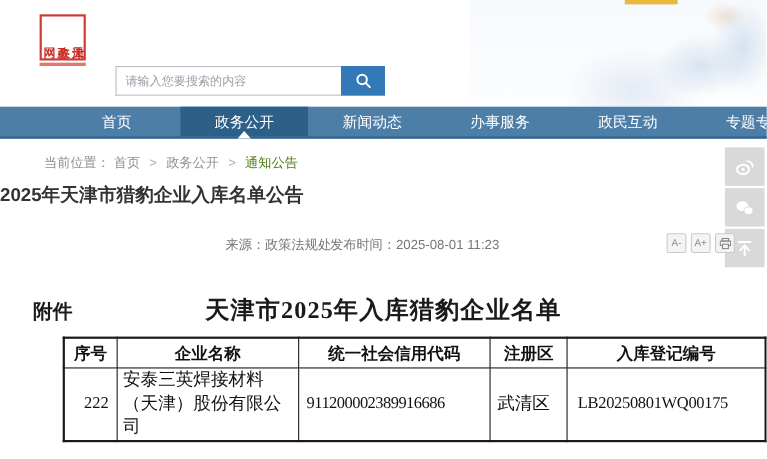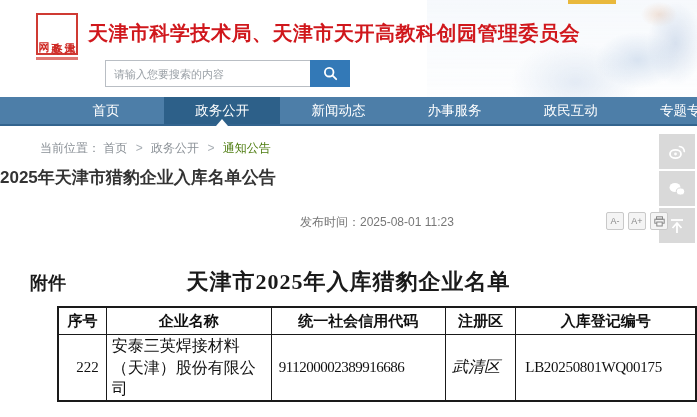--- a/index.html
+++ b/index.html
@@ -73,38 +73,37 @@
   
   .doc-table{position:absolute;left:21px;top:306px;border-collapse:collapse;table-layout:fixed;
              font-family:"Liberation Serif",serif;color:#111;background:#fff;
              border:2px solid #1a1a1a;margin-left:36px;}
   .doc-table th,.doc-table td{border:1px solid #1a1a1a;padding:0 4px;overflow:hidden;}
   .doc-table th{height:26px;font-size:15px;font-weight:bold;text-align:center;}
   .doc-table td{height:62px;font-size:15px;}
   td.c-num{text-align:right;padding-right:7px;font-size:15px;}
   td.c-name{font-size:16px;line-height:1.35;padding-left:5px;}
   td.c-code{letter-spacing:-.5px;padding-left:7px;}
-  td.c-dist{padding-left:6px;font-size:16px;font-style:italic;}
+  td.c-dist{padding-left:6px;font-size:16px;}
   td.c-reg{padding-left:9px;letter-spacing:-.3px;}
 </style>
 </head>
 <body>
 
 <div class="header">
   <div class="header-art"></div>
   <div class="yellow-tab"></div>
 
   <div class="seal" title="">
     <span class="col" style="writing-mode:vertical-rl;text-orientation:upright;">天津</span>
     <span class="col" style="writing-mode:vertical-rl;text-orientation:upright;">政务</span>
     <span class="col" style="writing-mode:vertical-rl;text-orientation:upright;">网</span>
   </div>
   <div class="seal-sub"></div>
 
-  <div class="site-title">天津市科学技术局、天津市天开高教科创园管理委员会</div>
 
   <div class="search-row">
     <input class="search-input" type="text" placeholder="请输入您要搜索的内容" style="">
     <button class="search-btn">
       <span style="display:flex;">
         <svg width="15" height="15" viewBox="0 0 15 15">
           <circle cx="6.2" cy="6.2" r="4.3" fill="none" stroke="#ffffff" stroke-width="1.8"></circle>
           <line x1="9.6" y1="9.6" x2="13.2" y2="13.2" stroke="#ffffff" stroke-width="1.8" stroke-linecap="round"></line>
         </svg>
       </span>
@@ -158,20 +157,21 @@
         <line x1="10" y1="7" x2="10" y2="17" stroke="#fff" stroke-width="1.8"></line>
         <polyline points="5.5,12 10,7 14.5,12" fill="none" stroke="#fff" stroke-width="1.8"></polyline>
       </svg>
     </span>
   </div>
 </div>
 
 <div class="article-title">2025年天津市猎豹企业入库名单公告</div>
 
 <div class="meta-row">
+  <span class="meta-source">来源：政策法规处</span>
   <span class="meta-time">发布时间：2025-08-01 11:23</span>
   <span class="meta-tools">
     <span class="tool-btn">A-</span>
     <span class="tool-btn">A+</span>
     <span class="tool-btn">
       <span style="display:flex;">
         <svg width="11" height="11" viewBox="0 0 11 11">
           <rect x="2.5" y="0.8" width="6" height="2.4" fill="none" stroke="#888" stroke-width="1"></rect>
           <rect x="0.8" y="3.2" width="9.4" height="4" fill="none" stroke="#888" stroke-width="1"></rect>
           <rect x="2.8" y="6" width="5.4" height="4" fill="#f4f4f4" stroke="#888" stroke-width="1"></rect>

